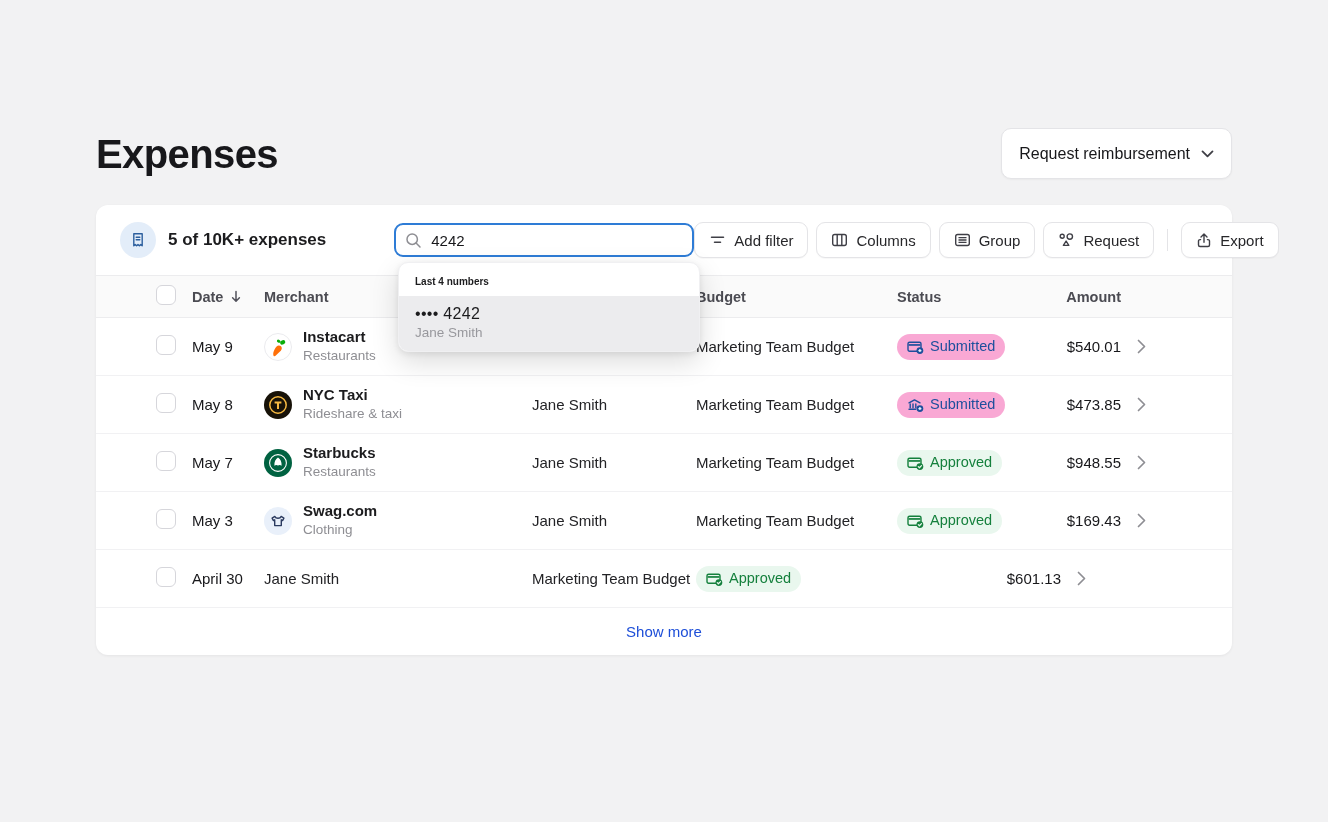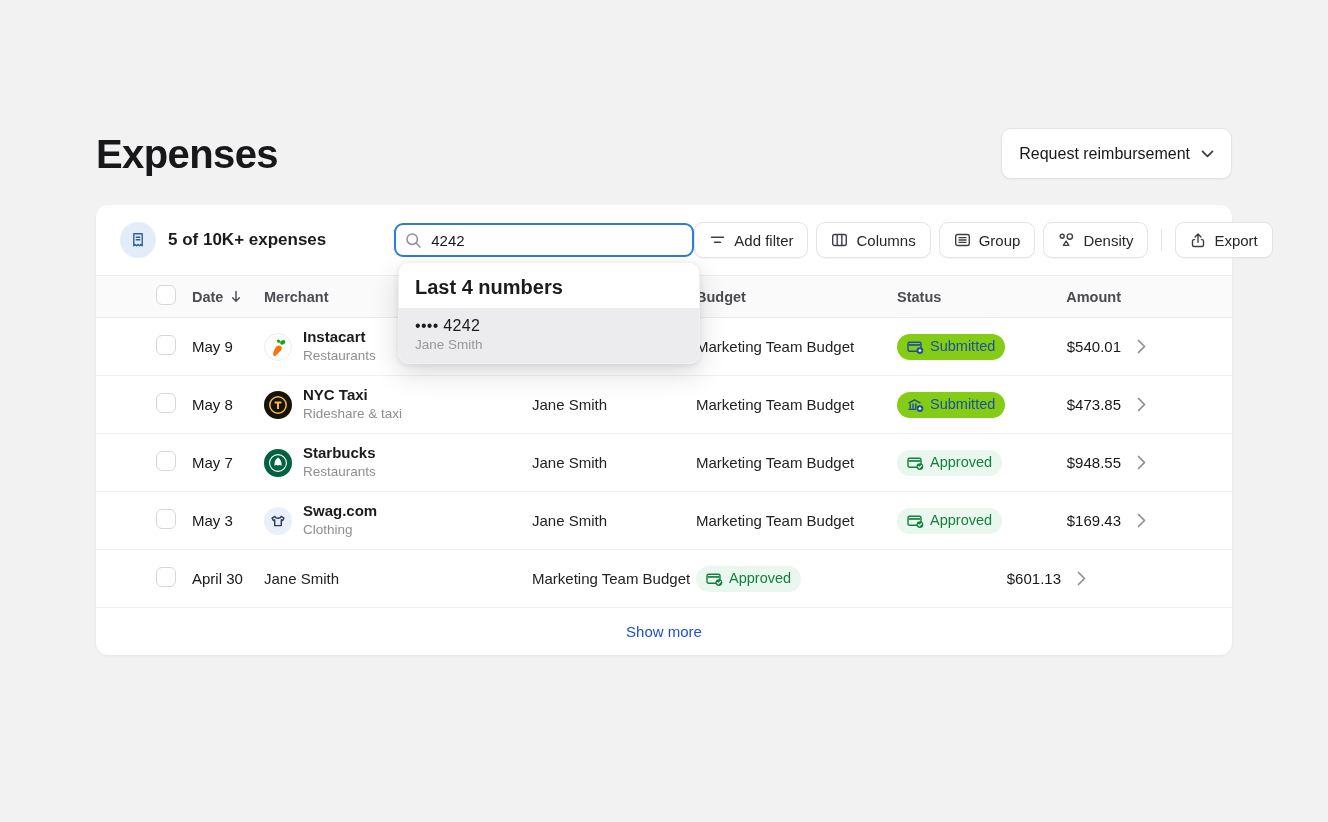--- a/index.html
+++ b/index.html
@@ -61,36 +61,36 @@
   .cell-merchant { display:flex; align-items:center; gap:11px; }
   .logo-slot { width:28px; height:28px; flex:0 0 auto; display:flex; }
   .m-text { display:flex; flex-direction:column; line-height:1.25; }
   .m-name { font-weight:600; color:#1c1c1e; font-size:15px; }
   .m-cat { color:#8e8e93; font-size:13.5px; margin-top:1px; }
   .cell-member, .cell-budget { color:#232326; }
   .badge {
     display:inline-flex; align-items:center; gap:6px; padding:5px 10px; border-radius:999px;
     font-size:14.5px; font-weight:500; line-height:1;
   }
-  .badge--submitted { background:#84cc16; color:#1d4f9c; }
+  .badge--submitted { background:#f9a8d4; color:#1d4f9c; }
   .badge--approved  { background:#e9f7ee; color:#15803d; }
   .badge-icon { display:flex; }
   .cell-amount { text-align:right; color:#18181b; }
   .cell-chevron { padding-left:16px; display:flex; }
   .chev { display:flex; }
   .table-footer { height:47px; display:flex; align-items:center; justify-content:center; font-size:15px; color:#1d4ed8; cursor:pointer; border-radius:0 0 12px 12px; }
 
   
   .dropdown {
     position:absolute; top:57px; left:302px; width:302px; z-index:30;
     background:#fff; border-radius:10px; overflow:hidden;
     box-shadow:0 10px 28px rgba(0,0,0,.14), 0 2px 6px rgba(0,0,0,.08);
     border:1px solid #f0f0f2;
   }
-  .dd-label { padding:13px 16px 9px; font-size:20px; font-weight:600; color:#1c1c1e; }
+  .dd-label { padding:13px 16px 9px; font-size:10px; font-weight:600; color:#1c1c1e; }
   .dd-option { background:#ececee; padding:9px 16px 11px; cursor:pointer; }
   .dd-title { font-size:16px; color:#1c1c1e; letter-spacing:.3px; }
   .dd-sub { font-size:13.5px; color:#98989d; margin-top:2px; }
 </style>
 </head>
 <body>
 
 <div class="container">
 
   <div class="page-header">
@@ -156,21 +156,21 @@
           <span>Group</span>
         </button>
         <button class="tb-btn">
           <span style="display:flex">
               <svg width="17" height="16" viewBox="0 0 17 16" fill="none" stroke="#3f3f46" stroke-width="1.4" stroke-linejoin="round">
                 <circle cx="4.2" cy="4.2" r="2"></circle>
                 <circle cx="11.8" cy="4.6" r="2.7"></circle>
                 <path d="M5.4 13.4 L8.1 9 L10.8 13.4 Z"></path>
               </svg>
             </span>
-          <span>Density</span>
+          <span>Request</span>
         </button>
         <span class="tb-divider"></span>
         <button class="tb-btn">
           <span style="display:flex">
               <svg width="16" height="17" viewBox="0 0 16 17" fill="none" stroke="#3f3f46" stroke-width="1.4" stroke-linecap="round" stroke-linejoin="round">
                 <path d="M8 10.2 V2.2 M5 4.9 L8 1.9 L11 4.9"></path>
                 <path d="M4.6 7.6 H4 C3.2 7.6 2.5 8.3 2.5 9.1 V13 C2.5 13.8 3.2 14.5 4 14.5 H12 C12.8 14.5 13.5 13.8 13.5 13 V9.1 C13.5 8.3 12.8 7.6 12 7.6 H11.4"></path>
               </svg>
             </span>
           <span>Export</span>

